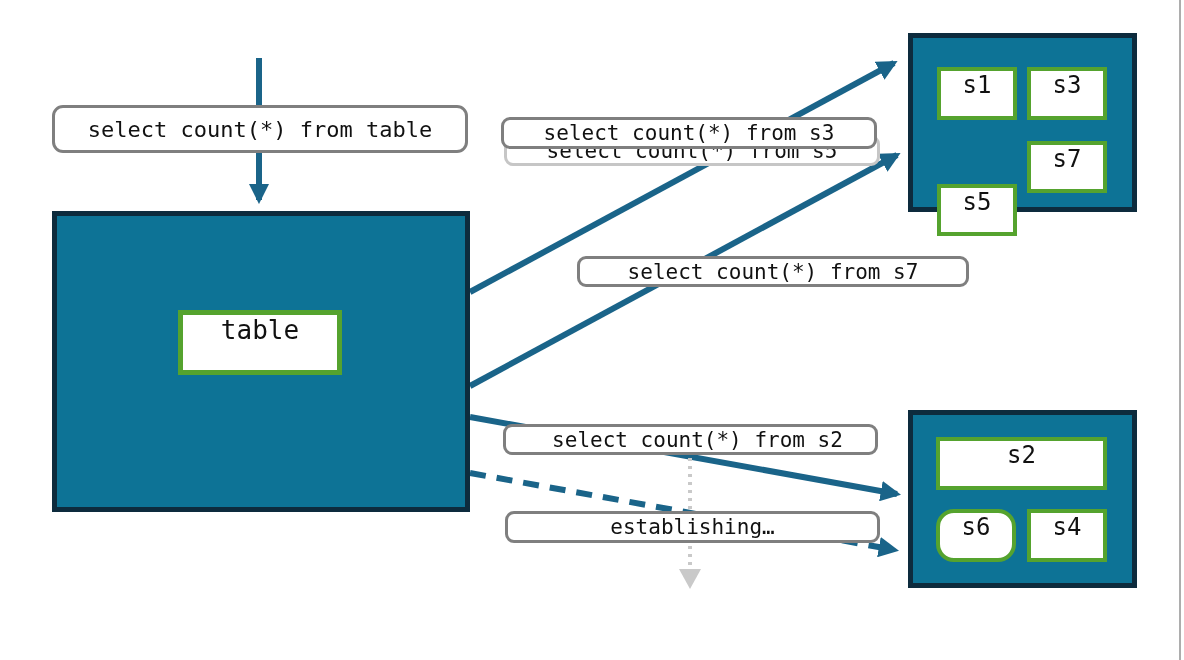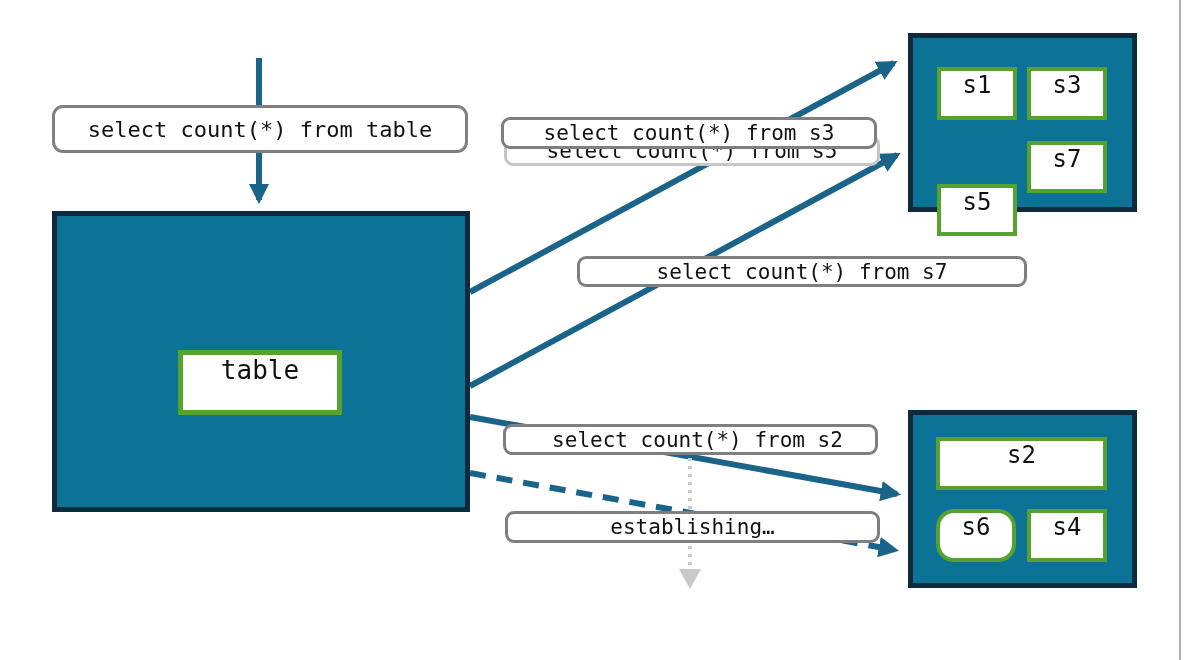--- a/index.html
+++ b/index.html
@@ -36,21 +36,21 @@
   .pool-box{
     position:absolute;box-sizing:border-box;
     background:var(--teal-fill);border:5px solid var(--dark-border);z-index:4;
   }
   .shard{
     position:absolute;box-sizing:border-box;background:#ffffff;
     border:4px solid var(--green-border);
     display:flex;align-items:flex-start;justify-content:center;
     font-size:24px;color:#111;z-index:5;
   }
-  .shard.table-inner{border-width:5px;font-size:26px;margin-top:40px;}
+  .shard.table-inner{border-width:5px;font-size:26px;}
 
   .pool-size-text{
     position:absolute;left:594px;top:590px;width:200px;text-align:center;
     font-family:"Liberation Sans",sans-serif;font-size:27px;color:var(--muted-gray);
     text-decoration:underline wavy var(--squiggle-red);
     text-decoration-thickness:2px;text-underline-offset:4px;
     text-decoration-skip-ink:none;z-index:2;
   }
   .slide-edge{
     position:absolute;left:1179px;top:0;width:2px;height:660px;
@@ -87,21 +87,21 @@
   </div>
 
   <div class="query-label light" style="left:504px;top:95px;width:376px;height:31px;">
     <span>select count(*) from s5</span>
   </div>
 
   <div class="query-label" style="left:501px;top:117px;width:376px;height:32px;">
     <span>select count(*) from s3</span>
   </div>
 
-  <div class="query-label" style="left:577px;top:256px;width:450px;height:31px;">
+  <div class="query-label" style="left:577px;top:256px;width:392px;height:31px;">
     <span>select count(*) from s7</span>
   </div>
 
   <div class="query-label" style="left:503px;top:424px;width:375px;height:31px;padding-left:14px;">
     <span>select count(*) from s2</span>
   </div>
 
   <div class="query-label" style="left:505px;top:511px;width:375px;height:32px;">
     <span>establishing…</span>
   </div>

